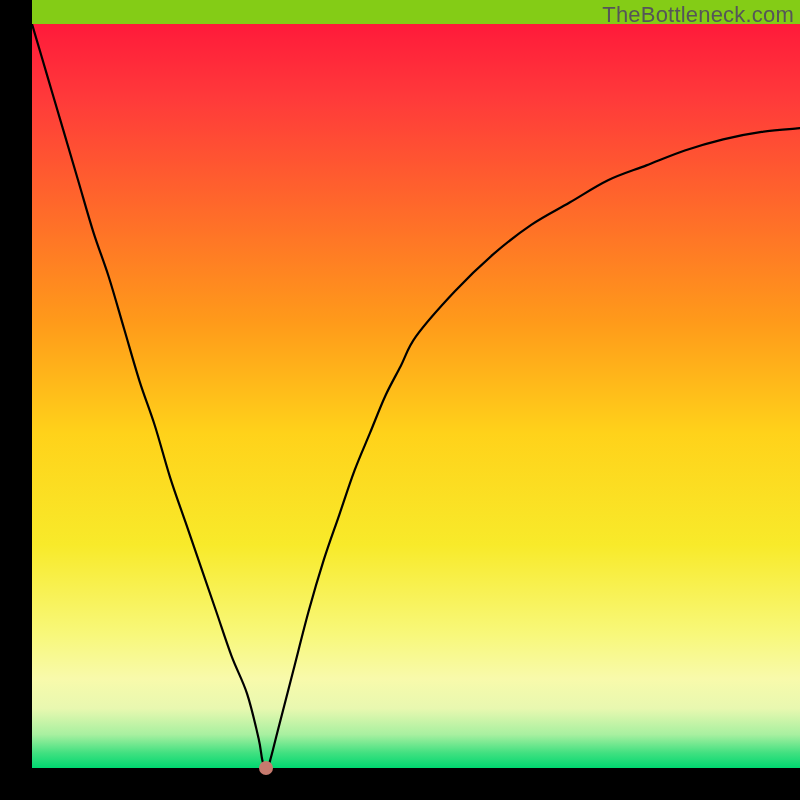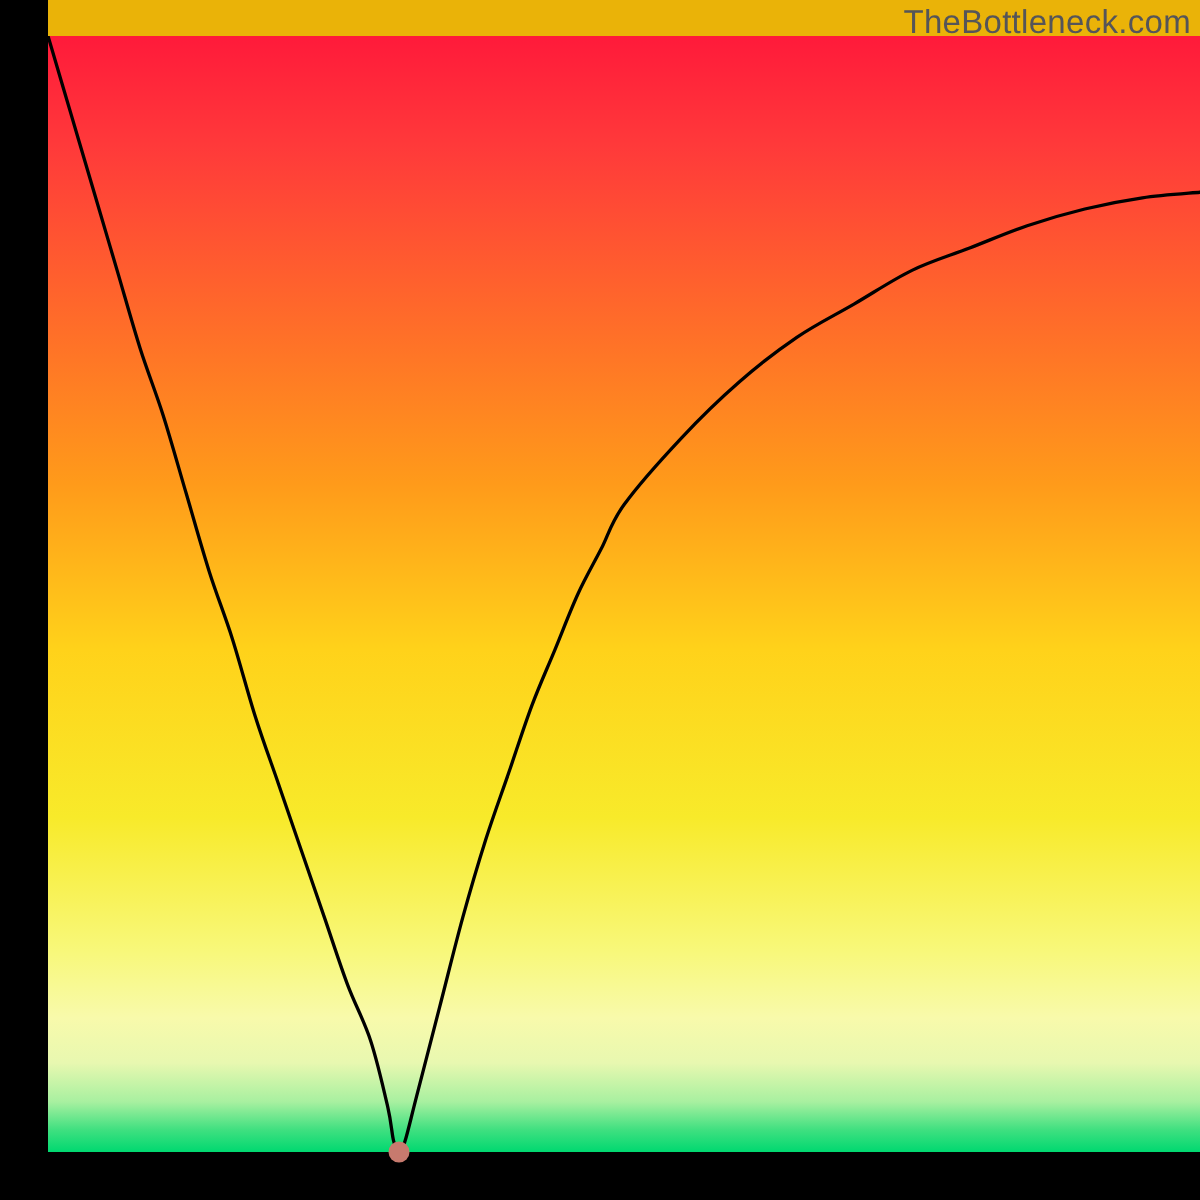--- a/index.html
+++ b/index.html
@@ -10,21 +10,21 @@
     background: #000;
     font-family: Arial, Helvetica, sans-serif;
     overflow: hidden;
   }
   .chart-frame {
     position: absolute;
     left: 32px;
     top: 0;
     width: 768px;
     height: 768px;
-    background: #eab308;
+    background: #84cc16;
     box-sizing: border-box;
   }
   .plot-area {
     position: absolute;
     left: 0;
     top: 24px;
     width: 768px;
     height: 744px;
   }
   .gradient-bg {

